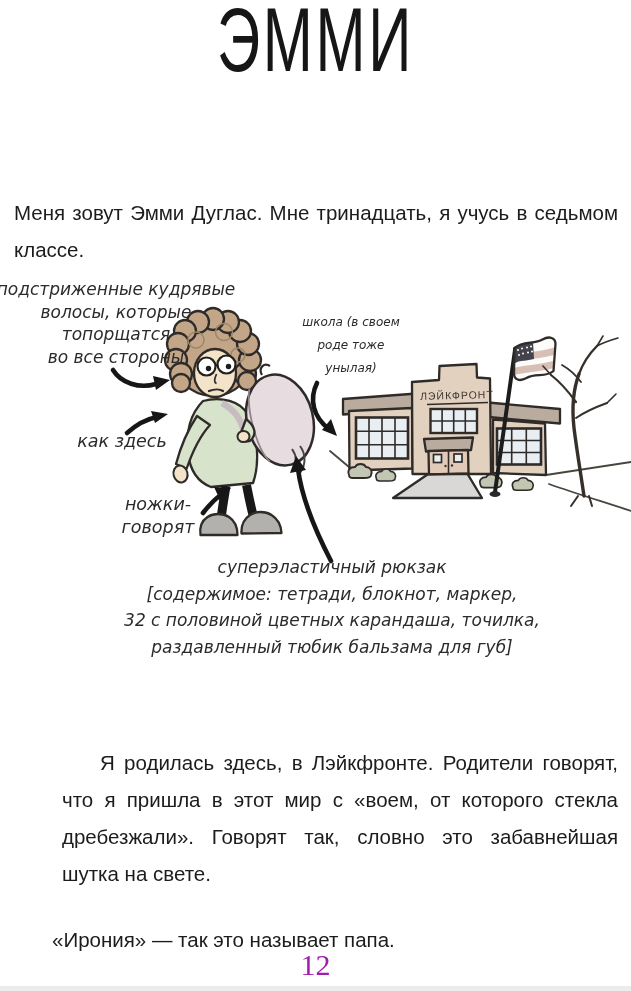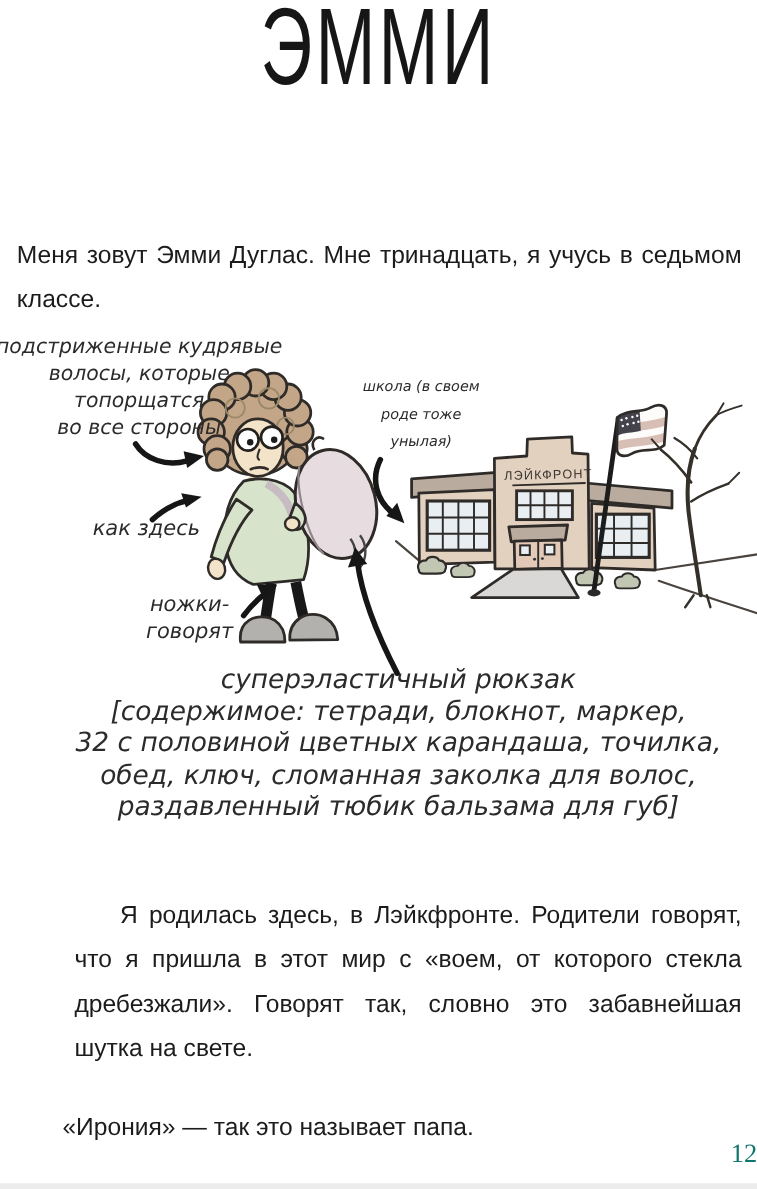--- a/index.html
+++ b/index.html
@@ -21,23 +21,23 @@
   #p-irony{top:921px;text-indent:38px;text-align:left;}
   .illustration{position:absolute;top:270px;left:0;width:631px;height:440px;}
   .illu-svg{position:absolute;top:0;left:0;}
   .note{position:absolute;font-family:"DejaVu Sans",sans-serif;font-style:italic;
         color:var(--note-ink);text-align:center;}
   .note .ln{display:block;}
   #note-hair{left:-4px;top:8px;width:240px;font-size:17px;line-height:22.5px;}
   #note-school{left:266px;top:41px;width:170px;font-size:12px;line-height:23px;}
   #note-chest{left:36px;top:160px;width:172px;font-size:17.5px;line-height:23px;}
   #note-legs{left:78px;top:223px;width:160px;font-size:17.5px;line-height:22.5px;}
-  #note-backpack{left:52px;top:284px;width:560px;font-size:22px;line-height:26.5px;}
-  .page-num{position:absolute;top:948px;left:0;width:100%;text-align:right;
-            font-family:"Liberation Serif",serif;font-size:22px;color:#0f766e;}
+  #note-backpack{left:52px;top:284px;width:560px;font-size:17px;line-height:26.5px;}
+  .page-num{position:absolute;top:948px;left:0;width:100%;text-align:center;
+            font-family:"Liberation Serif",serif;font-size:30px;color:#a21caf;}
   .bottom-strip{position:absolute;bottom:0;left:0;width:100%;height:5px;background:#ececec;}
   
   .o{stroke:var(--outline);stroke-width:2.3;stroke-linejoin:round;stroke-linecap:round;}
   .nf{fill:none;}
   .f-hair{fill:var(--hair);} .f-skin{fill:var(--skin);} .f-shirt{fill:var(--shirt);}
   .f-pack{fill:var(--backpack);} .f-boot{fill:var(--boots);} .f-wall{fill:var(--wall);}
   .f-roof{fill:var(--roof);} .f-win{fill:var(--window);} .f-door{fill:var(--door);}
   .f-walk{fill:var(--walkway);} .f-bush{fill:var(--bush);}
   .grid{stroke:var(--frame);stroke-width:1.6;fill:none;}
   .arrow{stroke:#161616;stroke-width:4.6;fill:none;stroke-linecap:round;}
@@ -232,21 +232,20 @@
       <span class="ln">как здесь</span>
     </div>
     <div class="note" id="note-legs">
       <span class="ln">ножки-</span>
       <span class="ln">говорят</span>
     </div>
     <div class="note" id="note-backpack">
       <span class="ln">суперэластичный рюкзак</span>
       <span class="ln">[содержимое: тетради, блокнот, маркер,</span>
       <span class="ln">32 с половиной цветных карандаша, точилка,</span>
-      <span class="ln">обед, ключ, сломанная заколка для волос,</span>
       <span class="ln">раздавленный тюбик бальзама для губ]</span>
     </div>
   </div>
 
   <div class="body-text" id="p2">Я родилась здесь, в Лэйкфронте. Родители говорят, что я пришла в этот мир с «воем, от которого стекла дребезжали». Говорят так, словно это забавнейшая шутка на свете.</div>
   <div class="body-text" id="p-irony">«Ирония» — так это называет папа.</div>
 
   <div class="page-num">12</div>
   <div class="bottom-strip"></div>
 </div>

